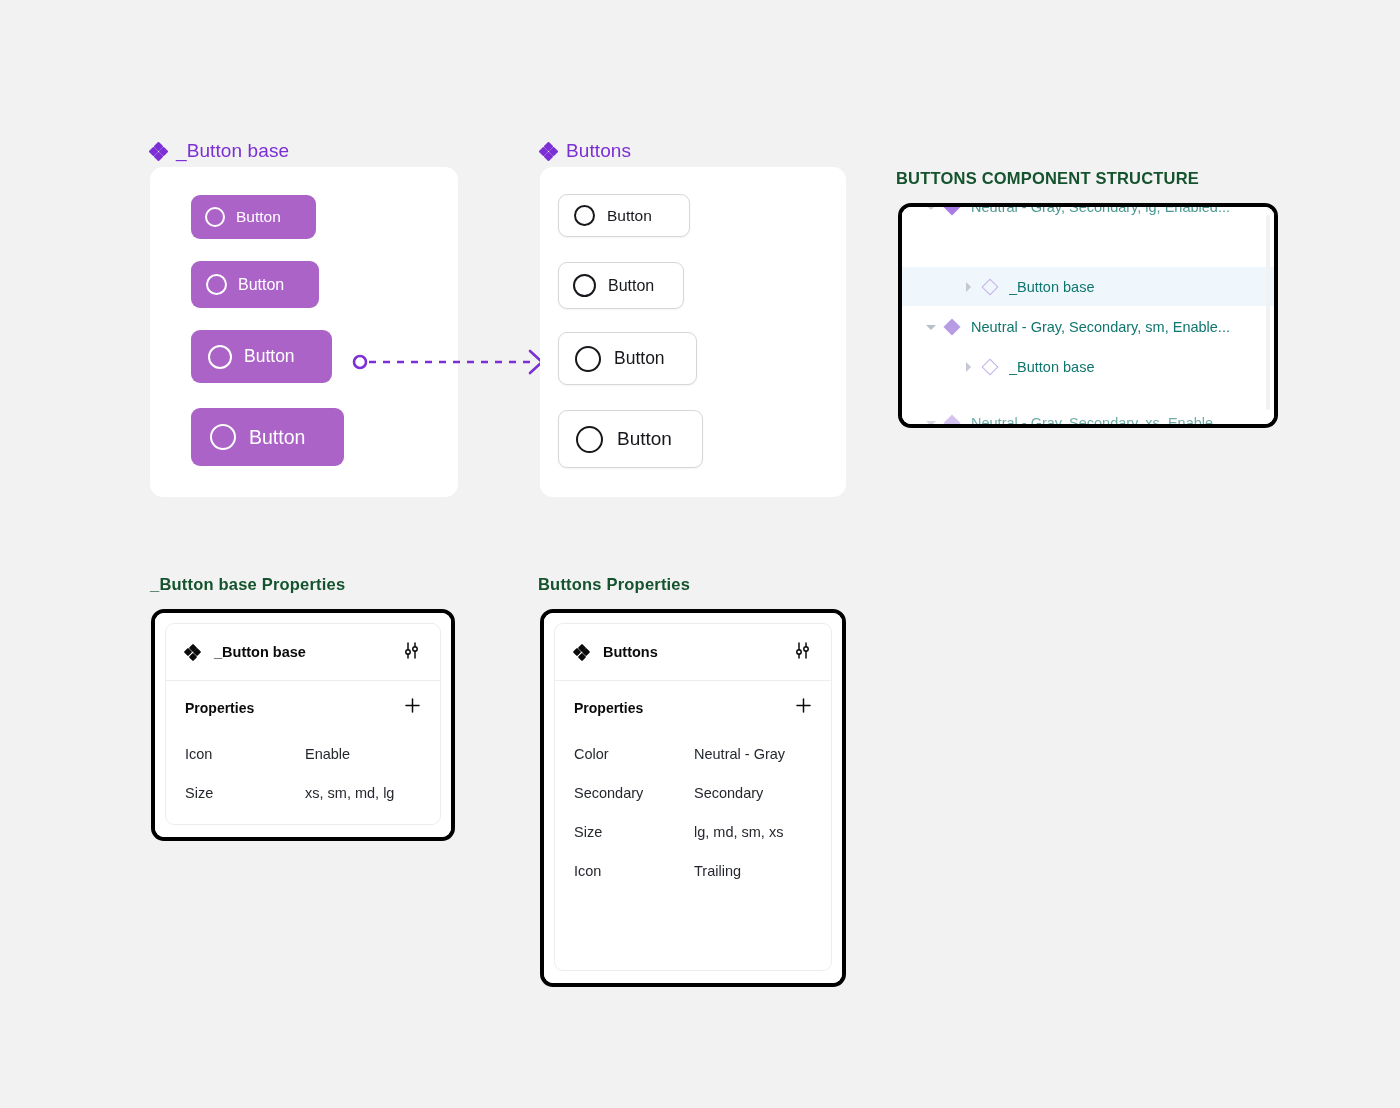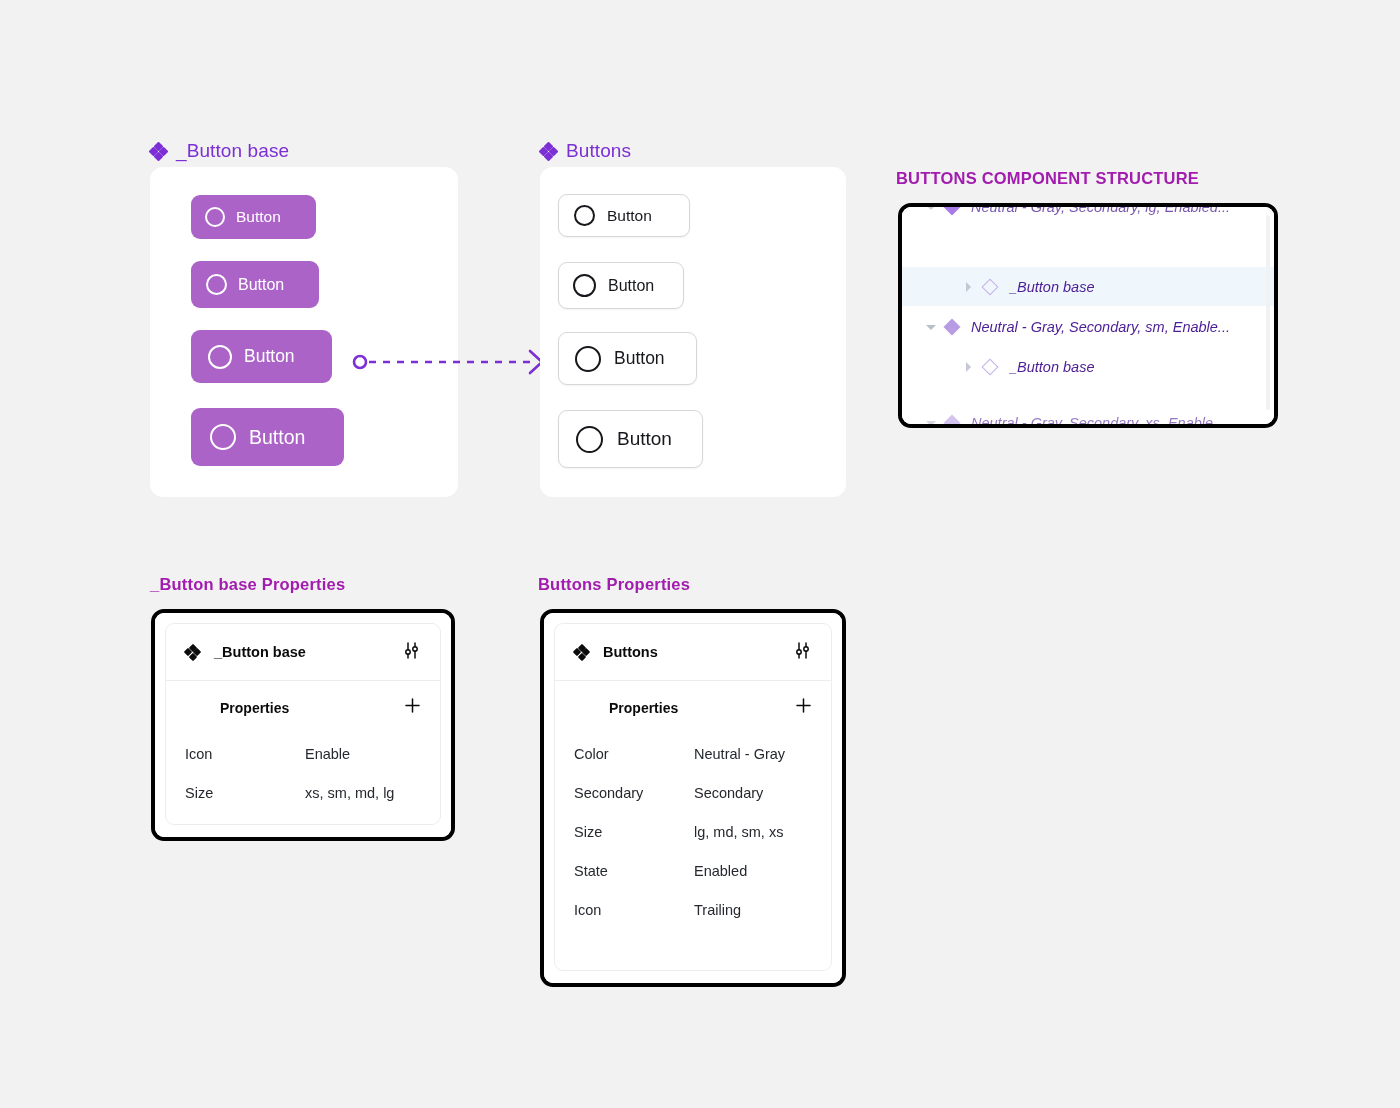--- a/index.html
+++ b/index.html
@@ -23,21 +23,21 @@
     font-size: 19px;
     font-weight: 400;
     letter-spacing: .1px;
     white-space: nowrap;
   }
 
   .section-title {
     position: absolute;
     font-size: 16.5px;
     font-weight: 700;
-    color: #a21caf;
+    color: #14532d;
     letter-spacing: .2px;
     white-space: nowrap;
   }
 
   
   .cmp-icon { display: inline-block; position: relative; }
   .cmp-icon i {
     position: absolute;
     display: block;
     background: currentColor;
@@ -106,23 +106,22 @@
     background: #FFFFFF;
     overflow: hidden;
   }
   .tree-row {
     position: absolute;
     left: 0; right: 0;
     height: 39px;
     display: flex;
     align-items: center;
     font-size: 14.5px;
-    color: #4c1d95;
+    color: #0f766e;
     white-space: nowrap;
-    font-style: italic;
   }
   .tree-row .caret {
     width: 10px; height: 10px;
     flex: none;
     position: relative;
     margin-right: 10px;
   }
   .caret.down::after {
     content: "";
     position: absolute; top: 3px; left: 0;
@@ -187,21 +186,20 @@
     font-size: 14.5px;
     font-weight: 700;
     color: #0B0B0B;
   }
   .slider-icon { margin-left: auto; }
   .props-body { padding: 16px 19px 0 19px; }
   .props-sect {
     display: flex;
     align-items: center;
     margin-bottom: 16px;
-    margin-left: 35px;
   }
   .props-sect-label {
     font-size: 14px;
     font-weight: 700;
     color: #0B0B0B;
   }
   .plus-btn { margin-left: auto; }
   .prop-row {
     display: flex;
     align-items: center;
@@ -416,23 +414,19 @@
         </div>
         <div class="prop-row">
           <span class="prop-key">Secondary</span>
           <span class="prop-val">Secondary</span>
         </div>
         <div class="prop-row">
           <span class="prop-key">Size</span>
           <span class="prop-val">lg, md, sm, xs</span>
         </div>
         <div class="prop-row">
-          <span class="prop-key">State</span>
-          <span class="prop-val">Enabled</span>
-        </div>
-        <div class="prop-row">
           <span class="prop-key">Icon</span>
           <span class="prop-val">Trailing</span>
         </div>
       </div>
     </div>
   </div>
 </div>
 
 </body></html>

